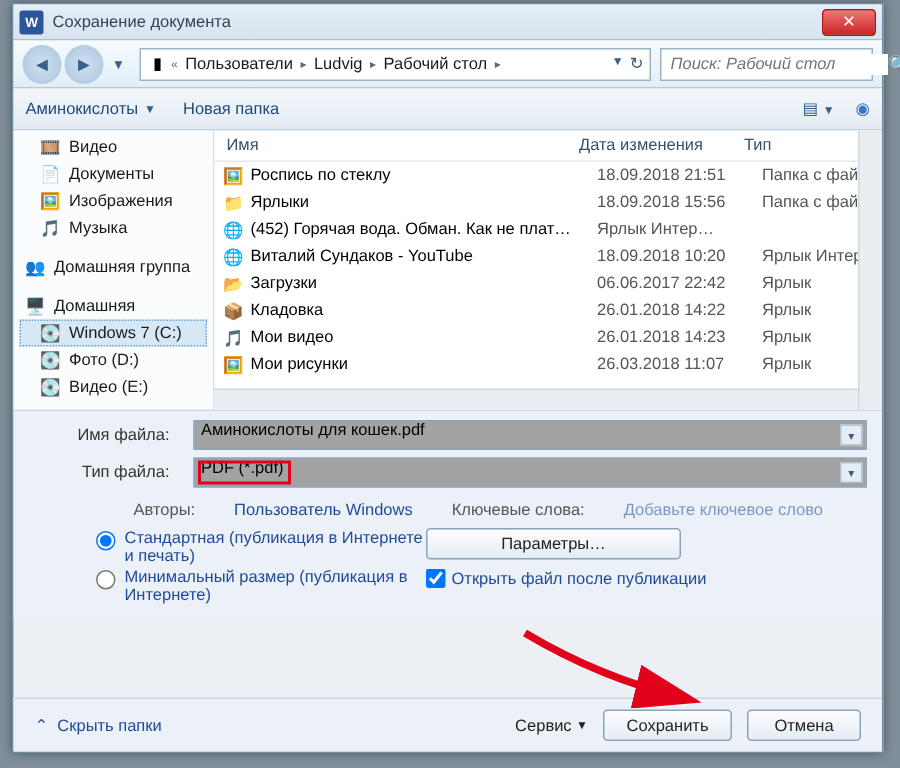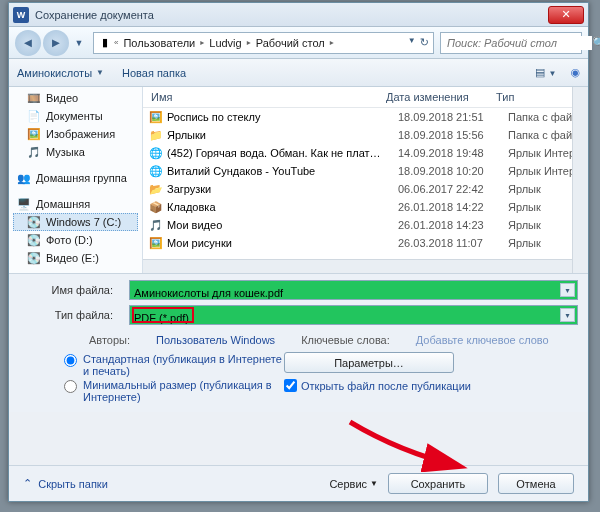--- a/index.html
+++ b/index.html
@@ -41,21 +41,21 @@
   .fa-row { display:flex; align-items:center; padding:1px 0 1px 6px; height:18px; white-space:nowrap; }
   .fa-row .ico16 { margin-right:4px; }
   .fa-row .nm { width:231px; overflow:hidden; text-overflow:ellipsis; }
   .fa-row .dt { width:110px; color:#555; }
   .fa-row .tp { width:80px; color:#555; overflow:hidden; text-overflow:ellipsis; }
   .fa-scroll { position:absolute; top:0; right:0; bottom:0; width:16px; background:#e9eef3; border-left:1px solid #d0d8e0; }
   .fa-hscroll { position:absolute; left:0; right:16px; bottom:0; height:14px; background:#e9eef3; border-top:1px solid #d0d8e0; }
   .lower { padding:6px 10px 6px 30px; border-top:1px solid #c9d5e0; background:#ecf1f7; }
   .field-row { display:flex; align-items:center; margin-bottom:5px; }
   .field-row label { width:90px; text-align:right; padding-right:16px; color:#333; }
-  .combo { flex:1; height:20px; border:1px solid #8ca7bd; background:#22c55e; display:flex; align-items:flex-end; padding:0 4px; position:relative; }
+  .combo { flex:1; height:20px; border:1px solid #8ca7bd; background:#a3a3a3; display:flex; align-items:flex-start; padding:0 4px; position:relative; }
   .combo .drop { position:absolute; right:2px; top:2px; width:15px; height:14px; background:#e6eef5; border:1px solid #b0c3d3; display:flex; align-items:center; justify-content:center; font-size:8px; color:#3b5d7e; }
   .redmark { position:absolute; left:2px; top:1px; bottom:1px; width:62px; border:2px solid #e2001a; pointer-events:none; }
   .meta-row { display:flex; padding:4px 0 4px 50px; gap:26px; align-items:center; }
   .meta-row .lbl { color:#555; }
   .meta-row .link { color:#1f4a9a; }
   .opt-row { display:flex; padding:2px 0 2px 25px; }
   .opt-left { width:220px; }
   .opt-radio { display:flex; align-items:flex-start; gap:6px; color:#1f4a9a; padding:1px 0; }
   .opt-radio input { margin:1px 0 0 0; }
   .opt-radio span { line-height:12px; }
@@ -174,21 +174,20 @@
           </div>
           <div class="fa-row">
             <span class="ico16">📁</span>
             <span class="nm">Ярлыки</span>
             <span class="dt">18.09.2018 15:56</span>
             <span class="tp">Папка с файлам</span>
           </div>
           <div class="fa-row">
             <span class="ico16">🌐</span>
             <span class="nm">(452) Горячая вода. Обман. Как не плат…</span>
-            <span class="dt">14.09.2018 19:48</span>
             <span class="tp">Ярлык Интернет</span>
           </div>
           <div class="fa-row">
             <span class="ico16">🌐</span>
             <span class="nm">Виталий Сундаков - YouTube</span>
             <span class="dt">18.09.2018 10:20</span>
             <span class="tp">Ярлык Интернет</span>
           </div>
           <div class="fa-row">
             <span class="ico16">📂</span>
@@ -266,21 +265,21 @@
   <div class="footer">
     <div class="foot-left">
       <span>⌃</span>
       <span>Скрыть папки</span>
     </div>
     <div class="foot-spacer"></div>
     <div class="servis">
         <span>Сервис</span> 
         <span style="font-size:8px;">▼</span>
       </div>
-    <button class="btn" style="width:100px;">Сохранить</button>
+    <button class="btn" style="width:86px;">Сохранить</button>
     <button class="btn" style="width:76px;">Отмена</button>
   </div>
 
 </div>
 
 <svg class="arrow">
   <defs>
       <marker id="ah" markerWidth="10" markerHeight="10" refX="7" refY="3" orient="auto">
         <path d="M0,0 L0,6 L9,3 z" fill="#e2001a"></path>
       </marker>

